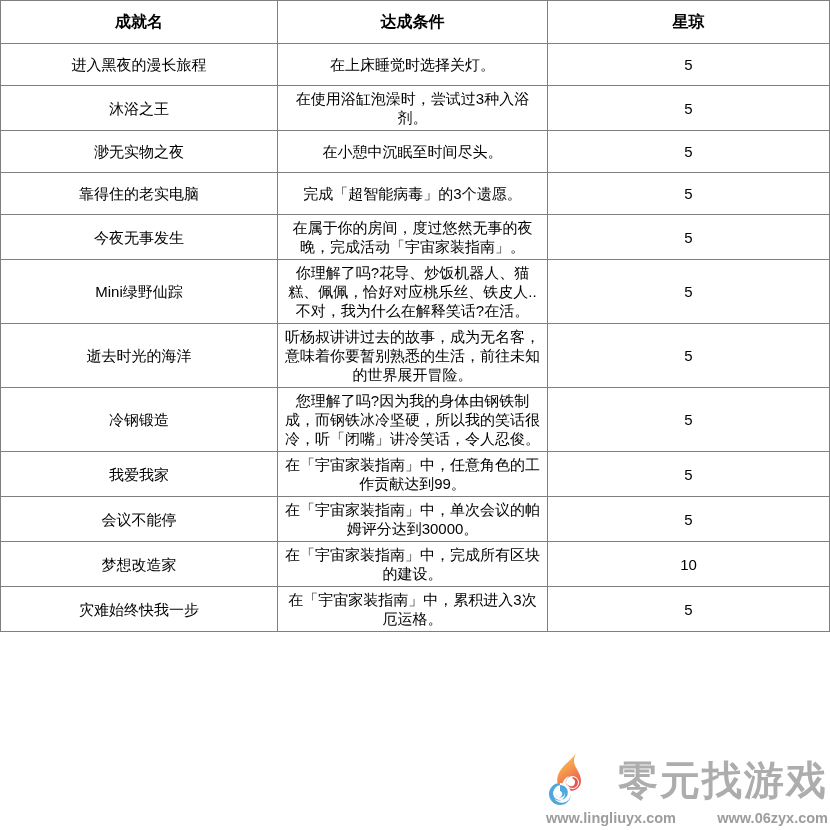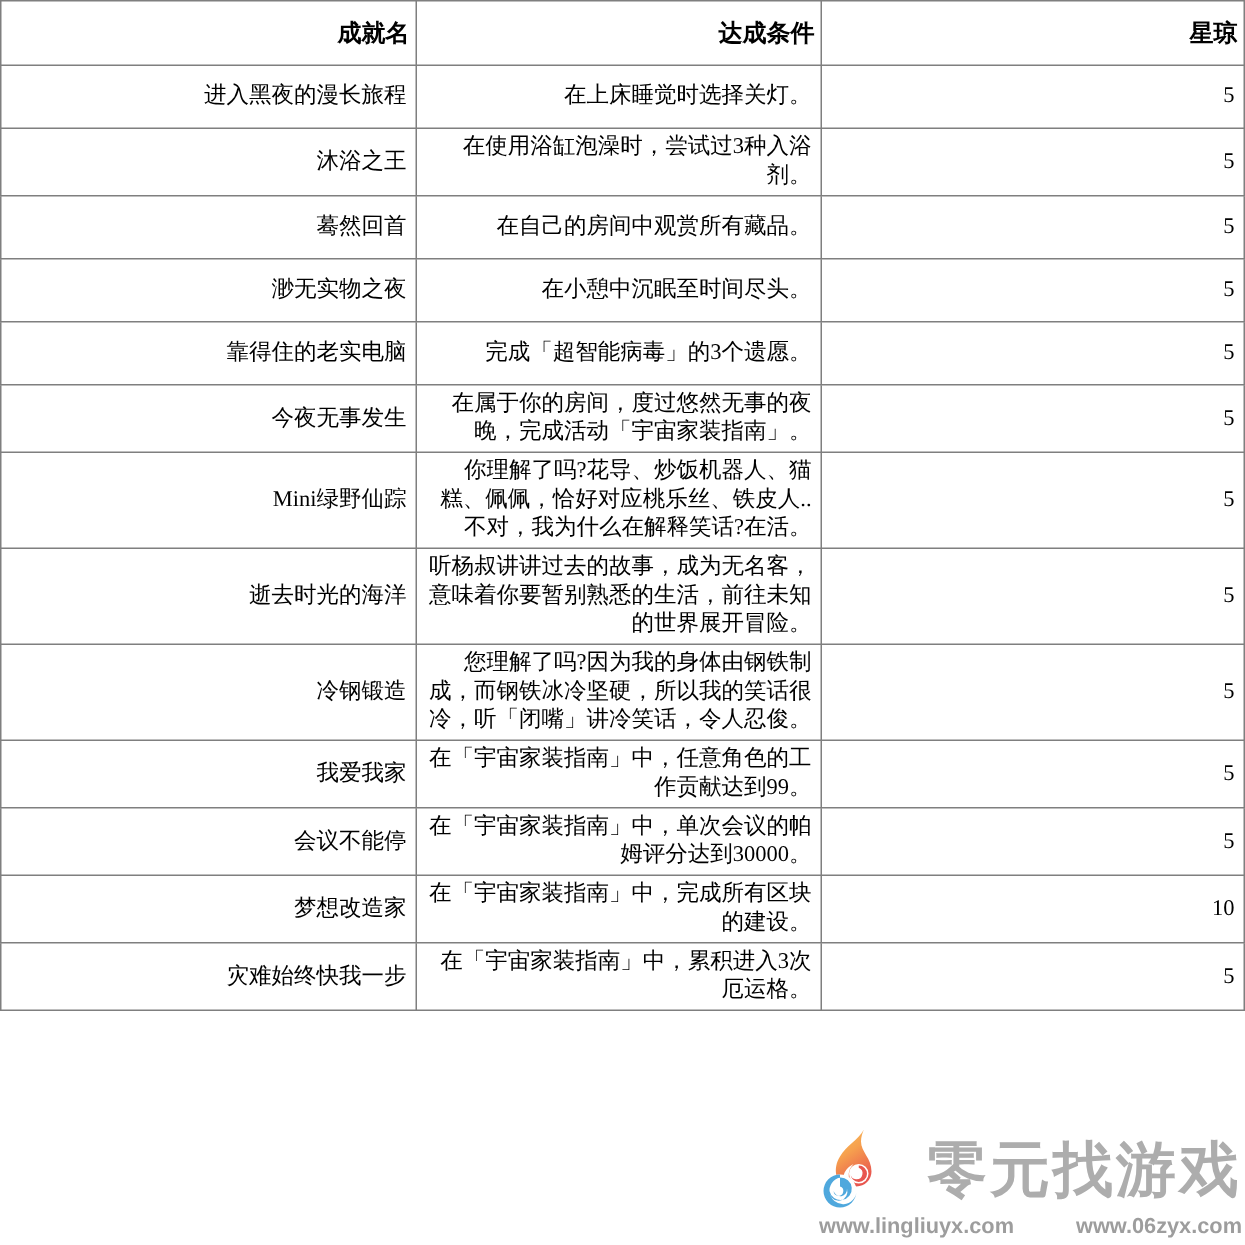--- a/index.html
+++ b/index.html
@@ -14,24 +14,23 @@
   }
   table.achievements {
     border-collapse: collapse;
     table-layout: fixed;
     width: 829px;
     margin: 0;
   }
   table.achievements th,
   table.achievements td {
     border: 1px solid #7f7f7f;
-    text-align: right;
+    text-align: center;
     vertical-align: middle;
     overflow: hidden;
-    font-family: Liberation Serif, serif;
   }
   table.achievements th {
     height: 43px;
     font-size: 16px;
     font-weight: bold;
     padding: 2px 4px;
   }
   table.achievements tr.data-row { height: 42px; }
   table.achievements td {
     font-size: 15px;
@@ -100,25 +99,20 @@
     <td class="cell-reward">5</td>
   </tr>
 
 
   <tr class="data-row">
     <td class="cell-name">沐浴之王</td>
     <td class="cell-condition">在使用浴缸泡澡时，尝试过3种入浴剂。</td>
     <td class="cell-reward">5</td>
   </tr>
 
-  <tr class="data-row">
-    <td class="cell-name">蓦然回首</td>
-    <td class="cell-condition">在自己的房间中观赏所有藏品。</td>
-    <td class="cell-reward">5</td>
-  </tr>
 
   <tr class="data-row">
     <td class="cell-name">渺无实物之夜</td>
     <td class="cell-condition">在小憩中沉眠至时间尽头。</td>
     <td class="cell-reward">5</td>
   </tr>
 
 
 
   <tr class="data-row">

